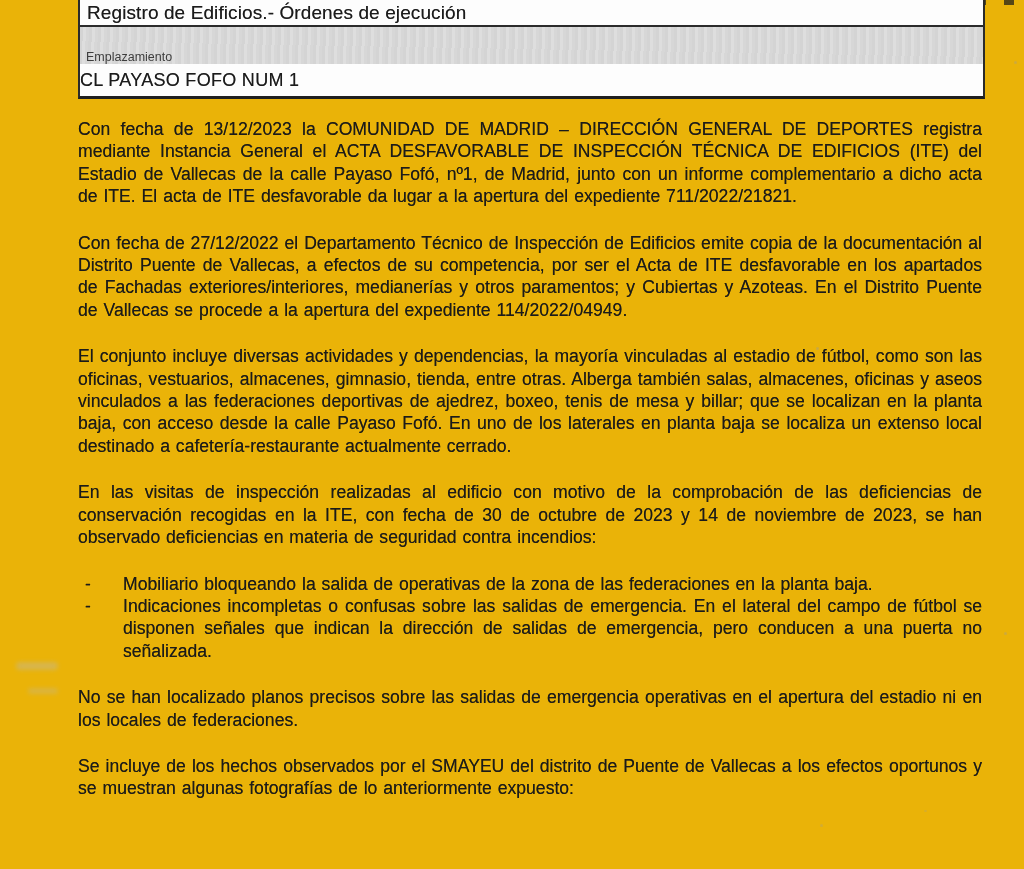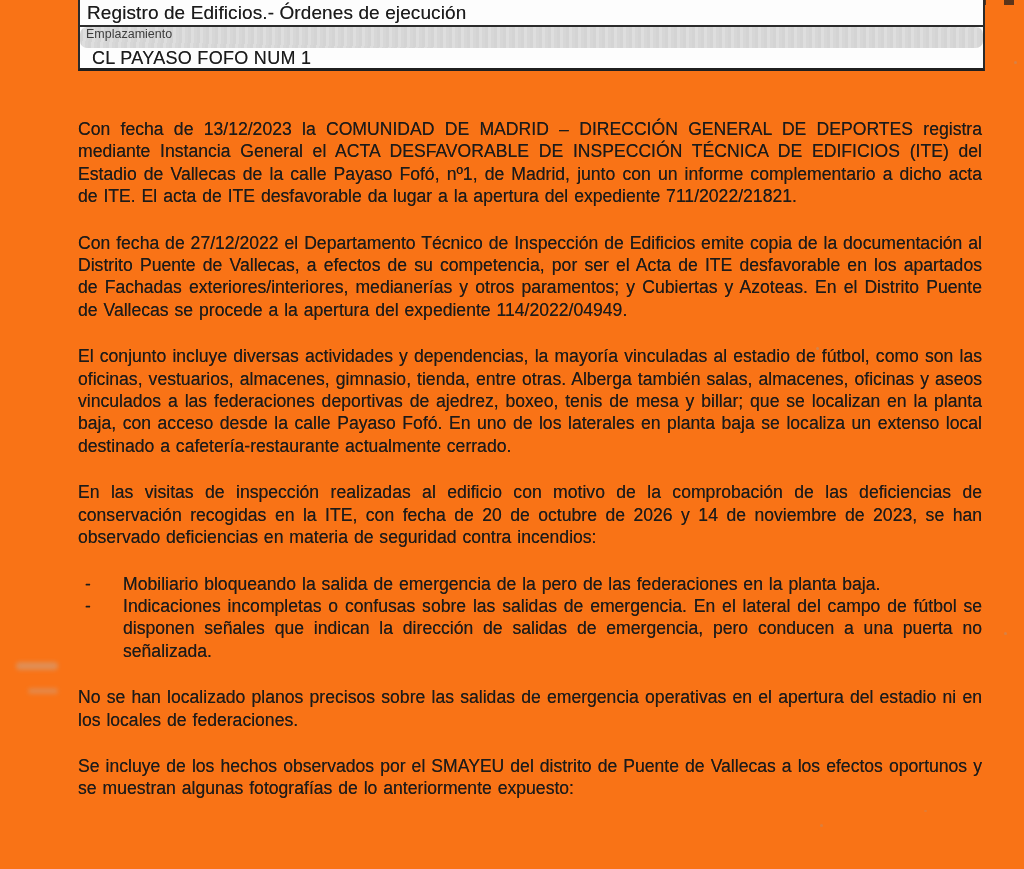--- a/index.html
+++ b/index.html
@@ -1,21 +1,21 @@
 <!DOCTYPE html>
 <html><head>
 <meta charset="utf-8">
 <style>
   html, body { margin: 0; padding: 0; background: #ffffff; }
 
   .page {
     position: relative;
     width: 1024px;
     height: 869px;
-    background: #f97316;
+    background: #eab308;
     overflow: hidden;
     font-family: "Liberation Sans", sans-serif;
     color: #1b1b1b;
   }
 
   
   .top-clip {
     position: absolute;
     left: 84px; top: 0;
     width: 930px; height: 5px;
@@ -54,33 +54,32 @@
     height: 27px;
     box-sizing: border-box;
     border-bottom: 2px solid #2b2b2b;
     display: flex; align-items: center;
     padding-left: 7px;
     font-size: 19px;
     letter-spacing: .1px;
     text-shadow: 0 0 .5px rgba(20,20,20,.6);
   }
   .hdr-band {
-    height: 21px;
-    display: flex; align-items: flex-start;
+    height: 37px;
+    display: flex; align-items: flex-end;
     padding-left: 6px;
     font-size: 12.5px;
     color: #3d3d3d;
     background:
       repeating-linear-gradient(92deg, #d4d4d4 0 3px, #dedede 3px 6px, #d7d7d7 6px 9px);
-    border-radius: 7px;
   }
   .hdr-value {
-    height: 20px;
+    height: 32px;
     display: flex; align-items: center;
-    padding-left: 12px;
+    padding-left: 0;
     font-size: 18px;
     letter-spacing: .3px;
     text-shadow: 0 0 .5px rgba(20,20,20,.6);
   }
 
   
   .doc-body {
     position: absolute;
     left: 66px; top: 118px;
     width: 916px;
@@ -138,26 +137,26 @@
     </div>
     <div class="hdr-value">
       <span>CL PAYASO FOFO NUM 1</span>
     </div>
   </div>
 
   <div class="doc-body">
     <p>Con fecha de 13/12/2023 la COMUNIDAD DE MADRID – DIRECCIÓN GENERAL DE DEPORTES registra mediante Instancia General el ACTA DESFAVORABLE DE INSPECCIÓN TÉCNICA DE EDIFICIOS (ITE) del Estadio de Vallecas de la calle Payaso Fofó, nº1, de Madrid, junto con un informe complementario a dicho acta de ITE. El acta de ITE desfavorable da lugar a la apertura del expediente 711/2022/21821.</p>
     <p>Con fecha de 27/12/2022 el Departamento Técnico de Inspección de Edificios emite copia de la documentación al Distrito Puente de Vallecas, a efectos de su competencia, por ser el Acta de ITE desfavorable en los apartados de Fachadas exteriores/interiores, medianerías y otros paramentos; y Cubiertas y Azoteas. En el Distrito Puente de Vallecas se procede a la apertura del expediente 114/2022/04949.</p>
     <p>El conjunto incluye diversas actividades y dependencias, la mayoría vinculadas al estadio de fútbol, como son las oficinas, vestuarios, almacenes, gimnasio, tienda, entre otras. Alberga también salas, almacenes, oficinas y aseos vinculados a las federaciones deportivas de ajedrez, boxeo, tenis de mesa y billar; que se localizan en la planta baja, con acceso desde la calle Payaso Fofó. En uno de los laterales en planta baja se localiza un extenso local destinado a cafetería-restaurante actualmente cerrado.</p>
-    <p>En las visitas de inspección realizadas al edificio con motivo de la comprobación de las deficiencias de conservación recogidas en la ITE, con fecha de 20 de octubre de 2026 y 14 de noviembre de 2023, se han observado deficiencias en materia de seguridad contra incendios:</p>
+    <p>En las visitas de inspección realizadas al edificio con motivo de la comprobación de las deficiencias de conservación recogidas en la ITE, con fecha de 30 de octubre de 2023 y 14 de noviembre de 2023, se han observado deficiencias en materia de seguridad contra incendios:</p>
 
     <ul class="dash-list">
       <li>
         <span class="marker">-</span>
-        <span class="li-text">Mobiliario bloqueando la salida de emergencia de la pero de las federaciones en la planta baja.</span>
+        <span class="li-text">Mobiliario bloqueando la salida de operativas de la zona de las federaciones en la planta baja.</span>
       </li>
       <li>
         <span class="marker">-</span>
         <span class="li-text">Indicaciones incompletas o confusas sobre las salidas de emergencia. En el lateral del campo de fútbol se disponen señales que indican la dirección de salidas de emergencia, pero conducen a una puerta no señalizada.</span>
       </li>
     </ul>
 
     <p>No se han localizado planos precisos sobre las salidas de emergencia operativas en el apertura del estadio ni en los locales de federaciones.</p>
     <p>Se incluye de los hechos observados por el SMAYEU del distrito de Puente de Vallecas a los efectos oportunos y se muestran algunas fotografías de lo anteriormente expuesto:</p>
   </div>

